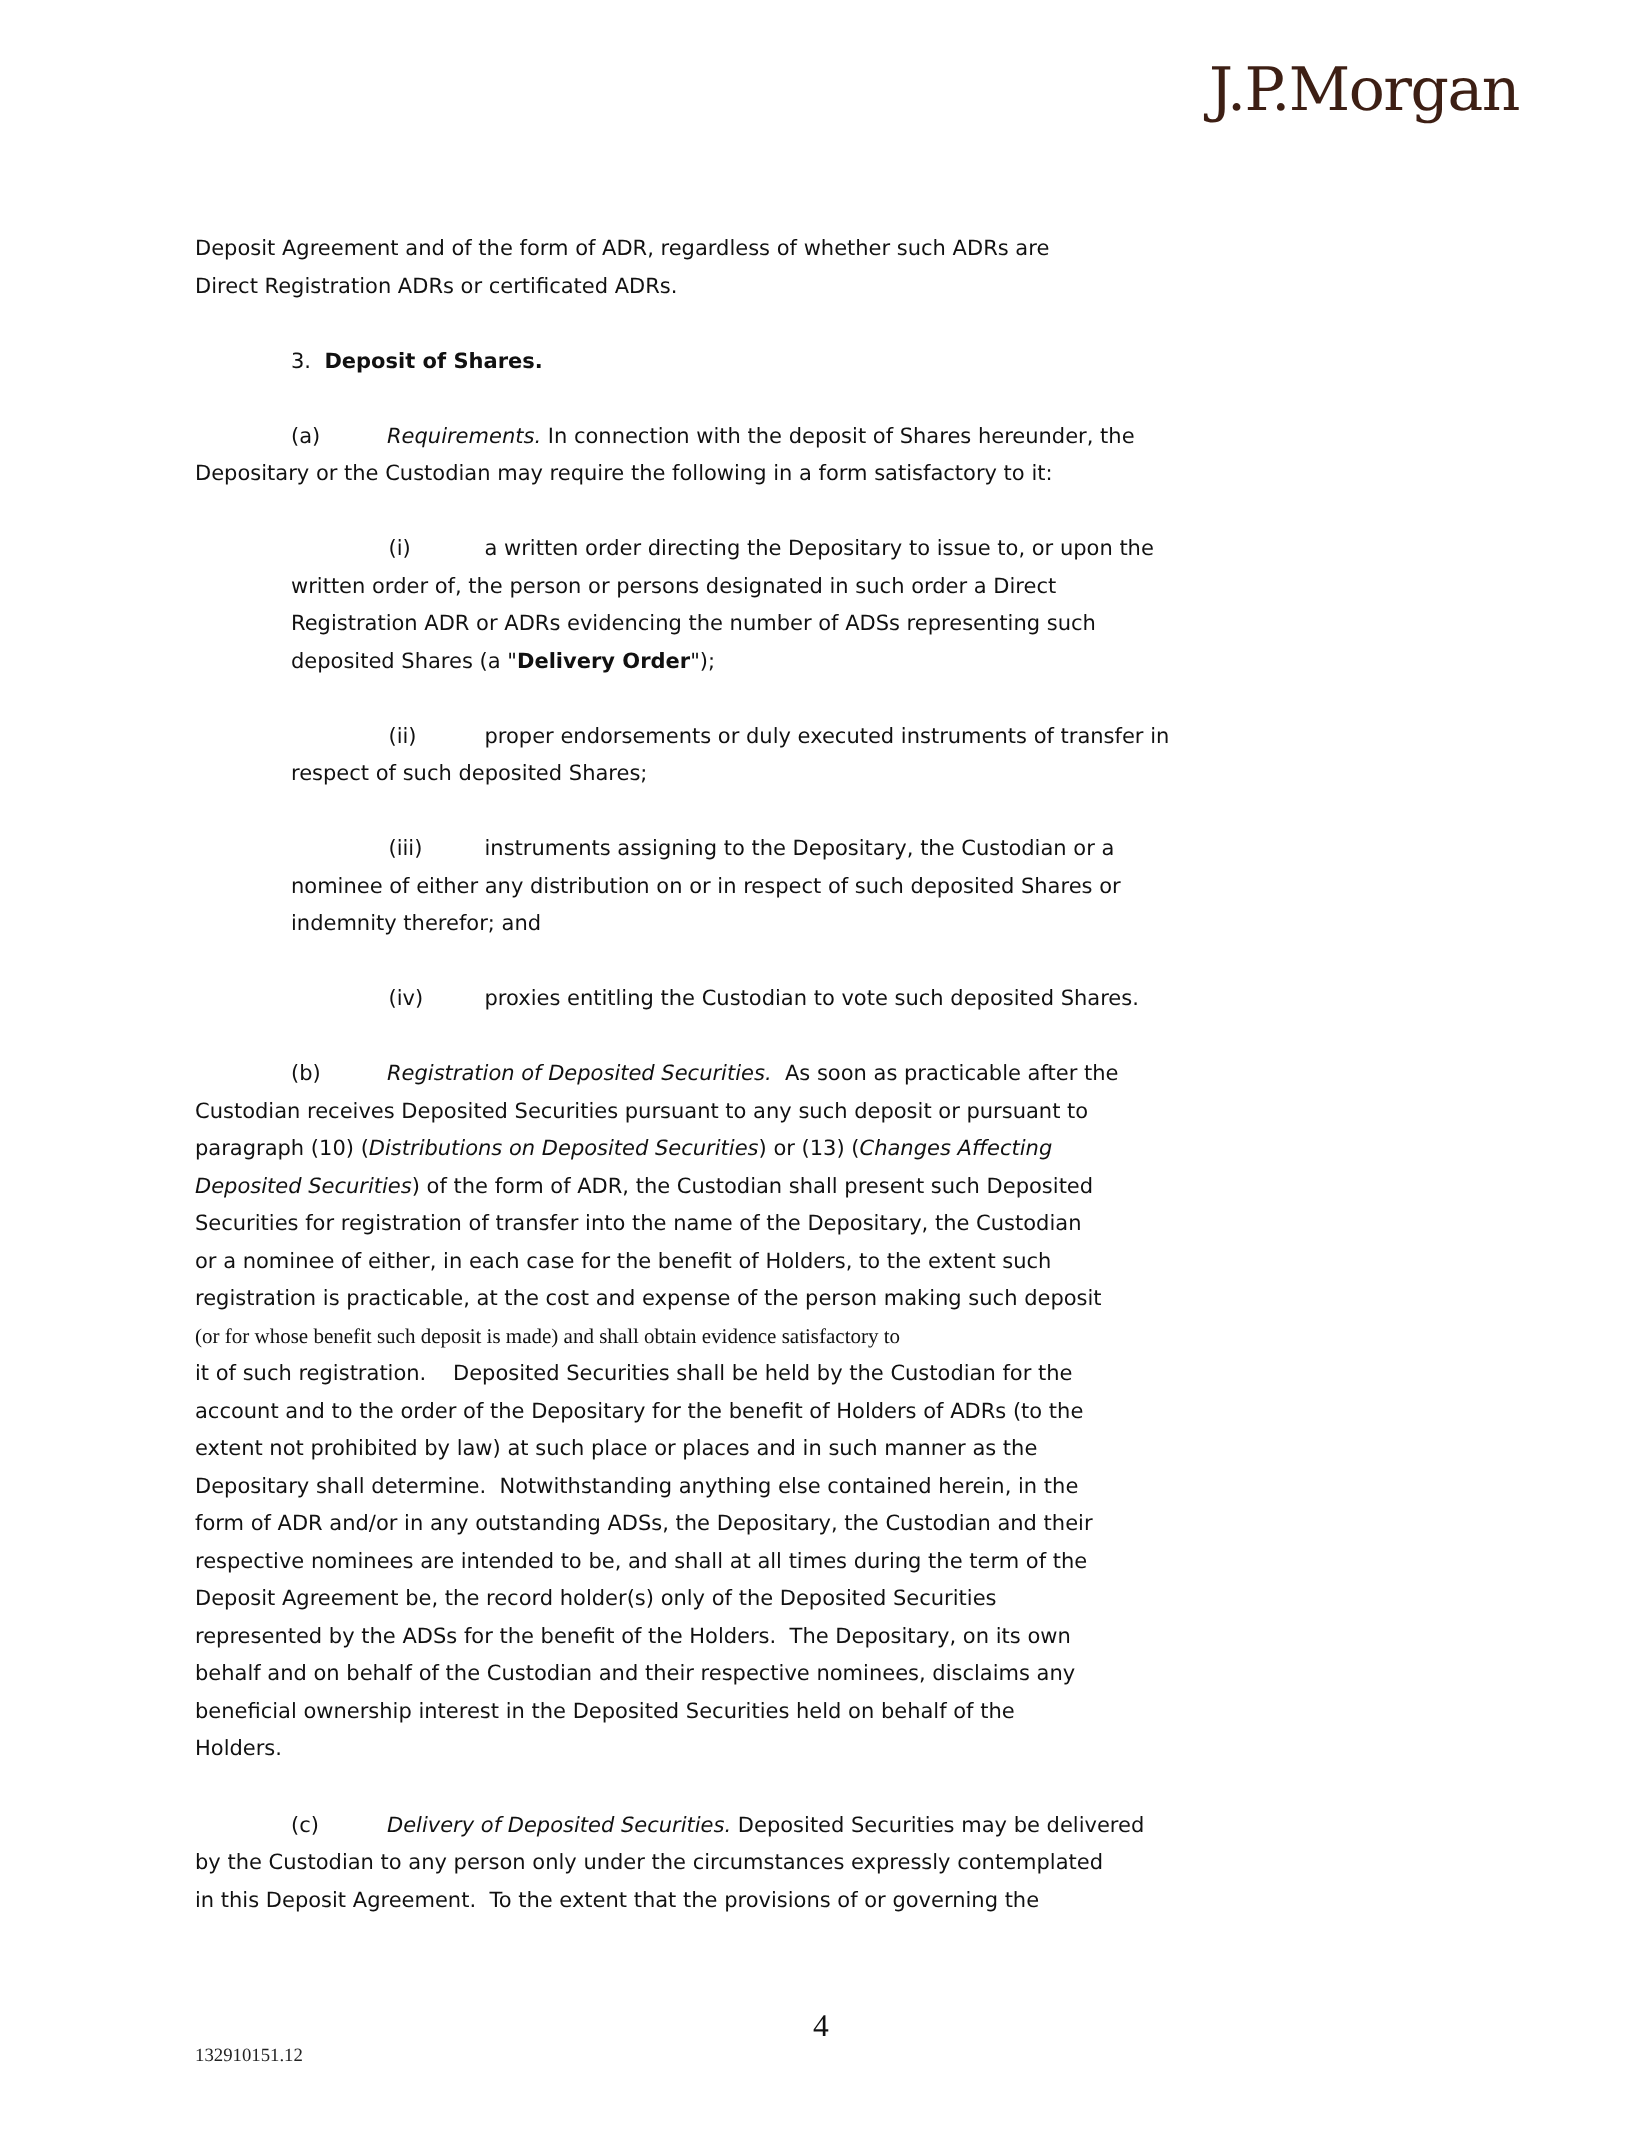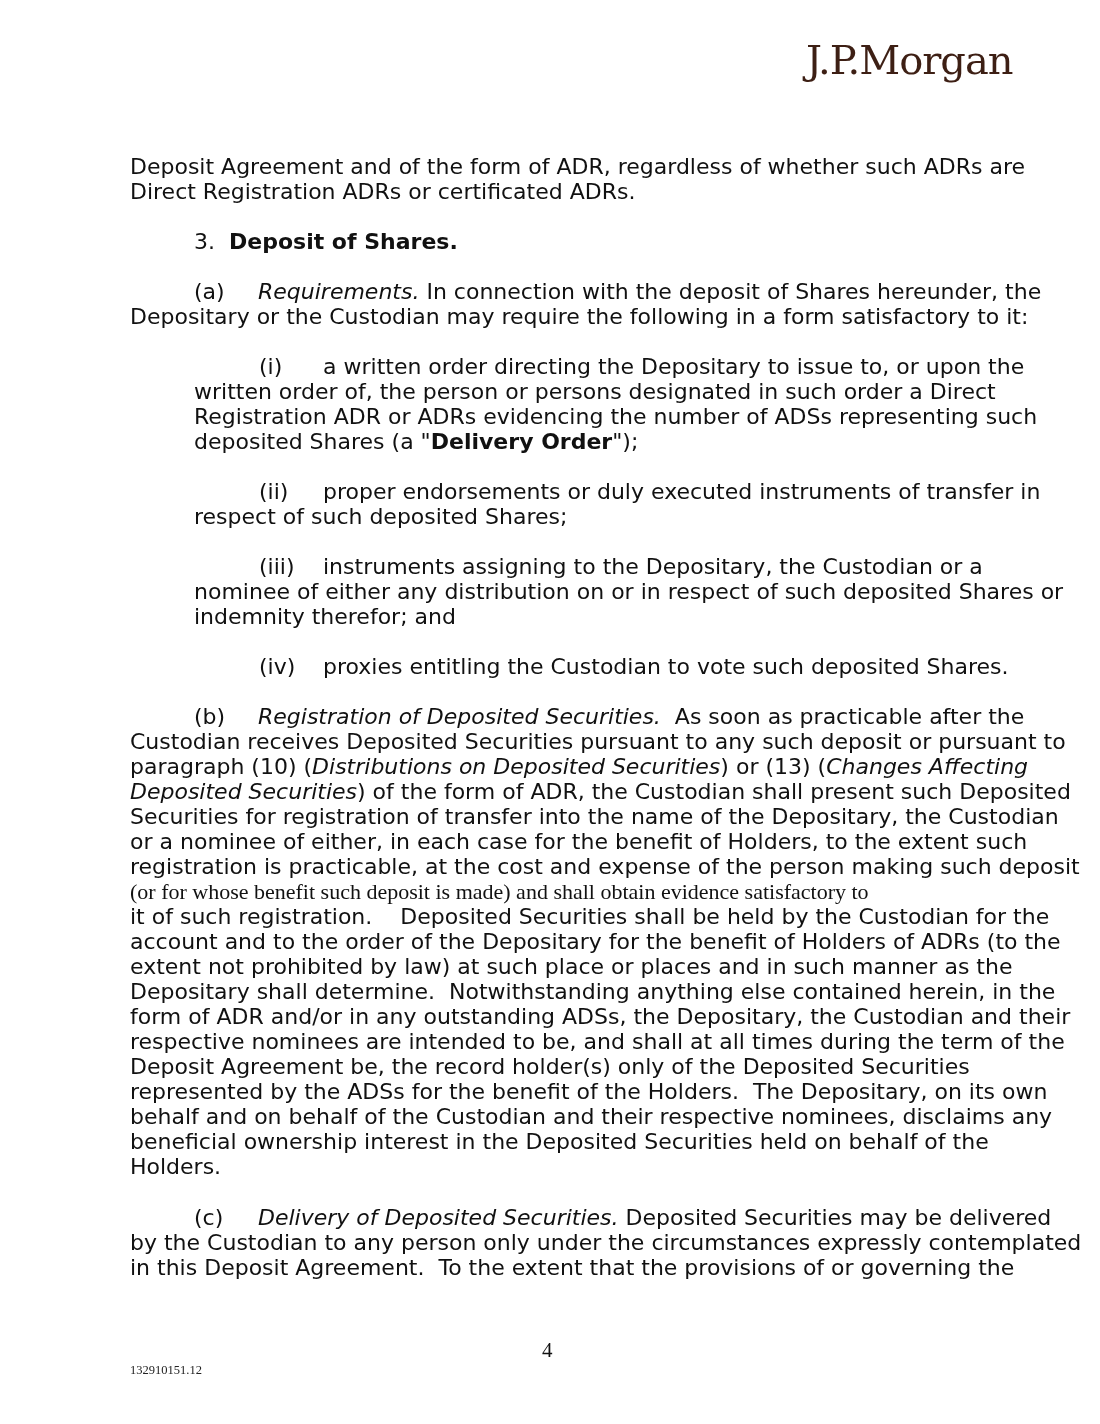--- a/index.html
+++ b/index.html
@@ -6,21 +6,21 @@
     body { width: 1100px; height: 1424px; position: relative; overflow: hidden; }
     .page { position: absolute; left: 0; top: 0; width: 888px; height: 1424px; background: #fff; }
     .logo {
       position: absolute; left: 806px; top: 40px;
       font-family: "DejaVu Serif", "Liberation Serif", serif;
       font-size: 40px; color: #3d1f14; letter-spacing: -1px; line-height: 1;
     }
     .line {
       position: absolute; white-space: pre;
       font-family: "DejaVu Sans", sans-serif;
-      font-size: 22px; color: #111; line-height: 25px;
+      font-size: 14px; color: #111; line-height: 25px;
     }
     .line .b { font-weight: bold; }
     .line .i { font-style: italic; }
     .pagenum {
       position: absolute; left: 542px; top: 1338px;
       font-family: "Liberation Serif", serif; font-size: 21px; color: #111;
     }
     .docid {
       position: absolute; left: 130px; top: 1363px;
       font-family: "Liberation Serif", serif; font-size: 12.5px; color: #222; text-align: right;

